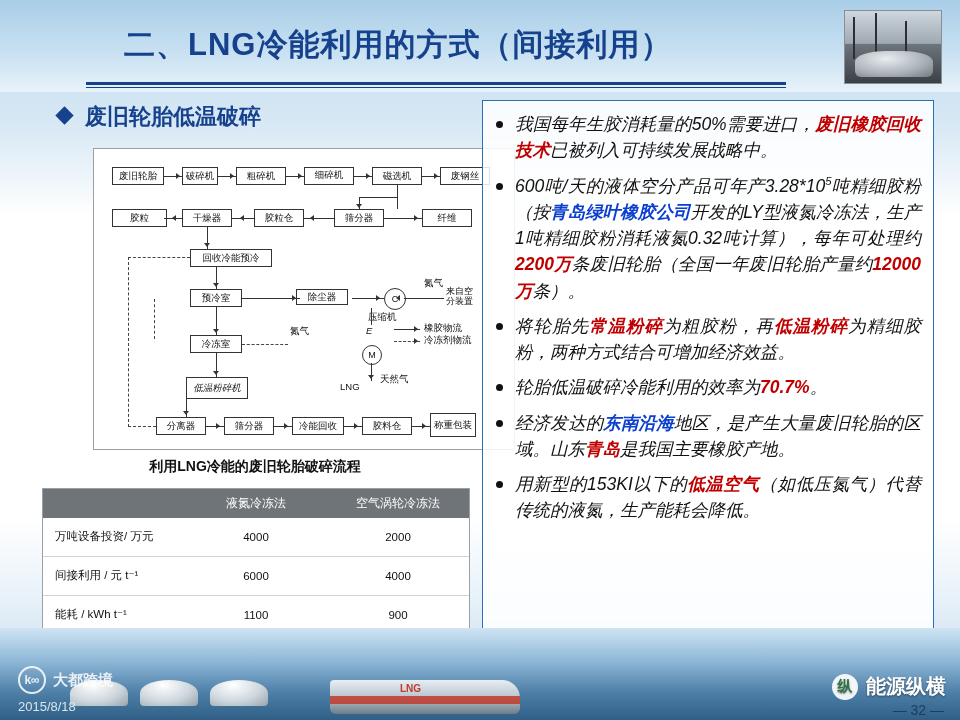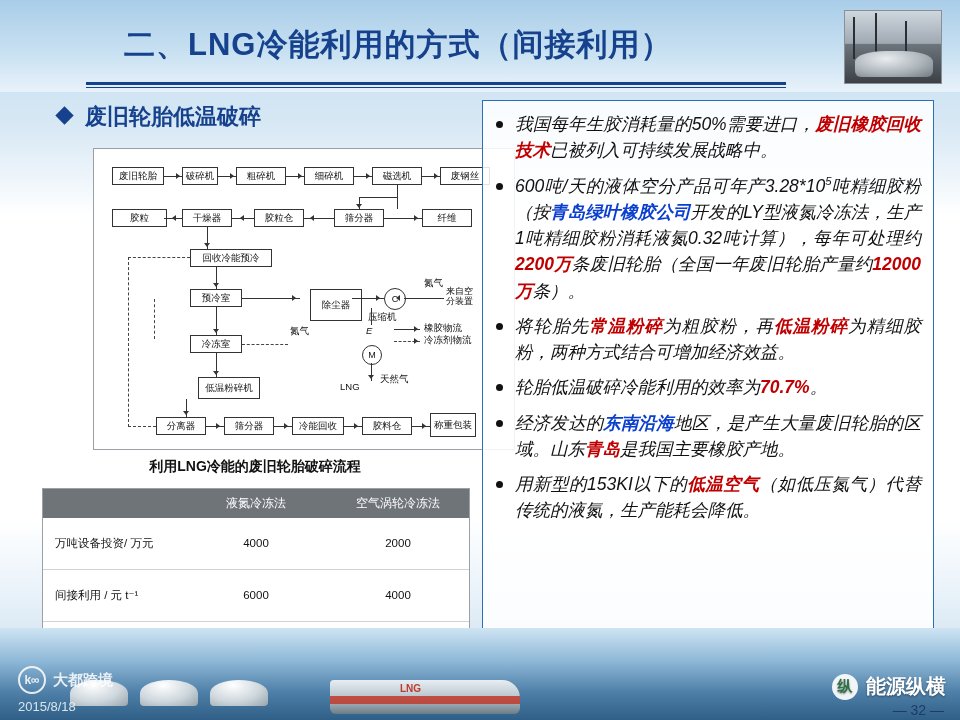--- a/index.html
+++ b/index.html
@@ -199,21 +199,21 @@
 
   <div class="sub-head">
     <span class="dia"></span><span>废旧轮胎低温破碎</span>
   </div>
 
   <div class="diagram-box">
 
     <div class="nd" style="left:18px;top:18px;width:52px;height:18px;">废旧轮胎</div>
     <div class="nd" style="left:88px;top:18px;width:36px;height:18px;">破碎机</div>
     <div class="nd" style="left:142px;top:18px;width:50px;height:18px;">粗碎机</div>
-    <div class="nd" style="left:210px;top:18px;width:50px;height:18px;">细碎机</div>
+    <div class="nd" style="left:210px;top:18px;width:50px;height:18px;font-family:Liberation Serif, serif;">细碎机</div>
     <div class="nd" style="left:278px;top:18px;width:50px;height:18px;">磁选机</div>
     <div class="nd" style="left:346px;top:18px;width:50px;height:18px;">废钢丝</div>
     <div class="ln lnh" style="left:70px;top:27px;width:18px;"></div>
     <div class="arw" style="left:82px;top:24px;"></div>
     <div class="ln lnh" style="left:124px;top:27px;width:18px;"></div>
     <div class="arw" style="left:136px;top:24px;"></div>
     <div class="ln lnh" style="left:192px;top:27px;width:18px;"></div>
     <div class="arw" style="left:204px;top:24px;"></div>
     <div class="ln lnh" style="left:260px;top:27px;width:18px;"></div>
     <div class="arw" style="left:272px;top:24px;"></div>
@@ -237,21 +237,21 @@
     <div class="ln lnv" style="left:303px;top:36px;height:24px;"></div>
     <div class="ln lnh" style="left:265px;top:48px;width:38px;"></div>
     <div class="ln lnv" style="left:265px;top:48px;height:12px;"></div>
     <div class="arwd" style="left:262px;top:55px;"></div>
 
     <div class="nd" style="left:96px;top:100px;width:82px;height:18px;">回收冷能预冷</div>
     <div class="ln lnv" style="left:113px;top:78px;height:22px;"></div>
     <div class="arwd" style="left:110px;top:94px;"></div>
 
     <div class="nd" style="left:96px;top:140px;width:52px;height:18px;">预冷室</div>
-    <div class="nd" style="left:216px;top:140px;width:52px;height:32px;">除尘器</div>
+    <div class="nd" style="left:202px;top:140px;width:52px;height:16px;">除尘器</div>
     <div class="ln lnv" style="left:122px;top:118px;height:22px;"></div>
     <div class="arwd" style="left:119px;top:134px;"></div>
     <div class="ln lnh" style="left:148px;top:149px;width:58px;"></div>
     <div class="arw" style="left:198px;top:146px;"></div>
 
     <div class="circ" style="left:290px;top:139px;width:20px;height:20px;">C</div>
     <div class="ln lnh" style="left:258px;top:149px;width:32px;"></div>
     <div class="arw" style="left:282px;top:146px;"></div>
     <div class="lbl" style="left:274px;top:162px;">压缩机</div>
     <div class="lbl" style="left:330px;top:128px;">氮气</div>
@@ -273,21 +273,21 @@
     <div class="dash" style="left:148px;top:195px;width:46px;"></div>
 
     <div class="lbl" style="left:272px;top:176px;font-style:italic;">E</div>
     <div class="circ" style="left:268px;top:196px;width:18px;height:18px;">M</div>
     <div class="ln lnv" style="left:277px;top:159px;height:17px;"></div>
     <div class="ln lnv" style="left:277px;top:214px;height:18px;"></div>
     <div class="arwd" style="left:274px;top:226px;"></div>
     <div class="lbl" style="left:286px;top:224px;">天然气</div>
     <div class="lbl" style="left:246px;top:232px;">LNG</div>
 
-    <div class="nd" style="left:104px;top:228px;width:62px;height:22px;line-height:1.1;">低温粉碎机</div>
+    <div class="nd" style="left:92px;top:228px;width:62px;height:22px;line-height:1.1;font-style:italic;">低温粉碎机</div>
     <div class="ln lnv" style="left:122px;top:204px;height:24px;"></div>
     <div class="arwd" style="left:119px;top:222px;"></div>
 
     <div class="nd" style="left:62px;top:268px;width:50px;height:18px;">分离器</div>
     <div class="nd" style="left:130px;top:268px;width:50px;height:18px;">筛分器</div>
     <div class="nd" style="left:198px;top:268px;width:52px;height:18px;">冷能回收</div>
     <div class="nd" style="left:268px;top:268px;width:50px;height:18px;">胶料仓</div>
     <div class="nd" style="left:336px;top:264px;width:46px;height:24px;line-height:1.1;">称重包装</div>
     <div class="ln lnv" style="left:92px;top:250px;height:18px;"></div>
     <div class="arwd" style="left:89px;top:262px;"></div>
@@ -320,20 +320,25 @@
       <tbody>
         <tr>
           <td class="rowhead">万吨设备投资/ 万元</td>
           <td>4000</td>
           <td>2000</td>
         </tr>
         <tr>
           <td class="rowhead">间接利用 / 元 t⁻¹</td>
           <td>6000</td>
           <td>4000</td>
+        </tr>
+        <tr>
+          <td class="rowhead">能耗 / kWh t⁻¹</td>
+          <td>1100</td>
+          <td>900</td>
         </tr>
         <tr>
           <td class="rowhead">经济效益 / 元 t⁻¹</td>
           <td>负数</td>
           <td>负数</td>
         </tr>
       </tbody>
     </table>
   </div>
   <div class="tbl-caption">液氮法与低温空气法对比</div>

